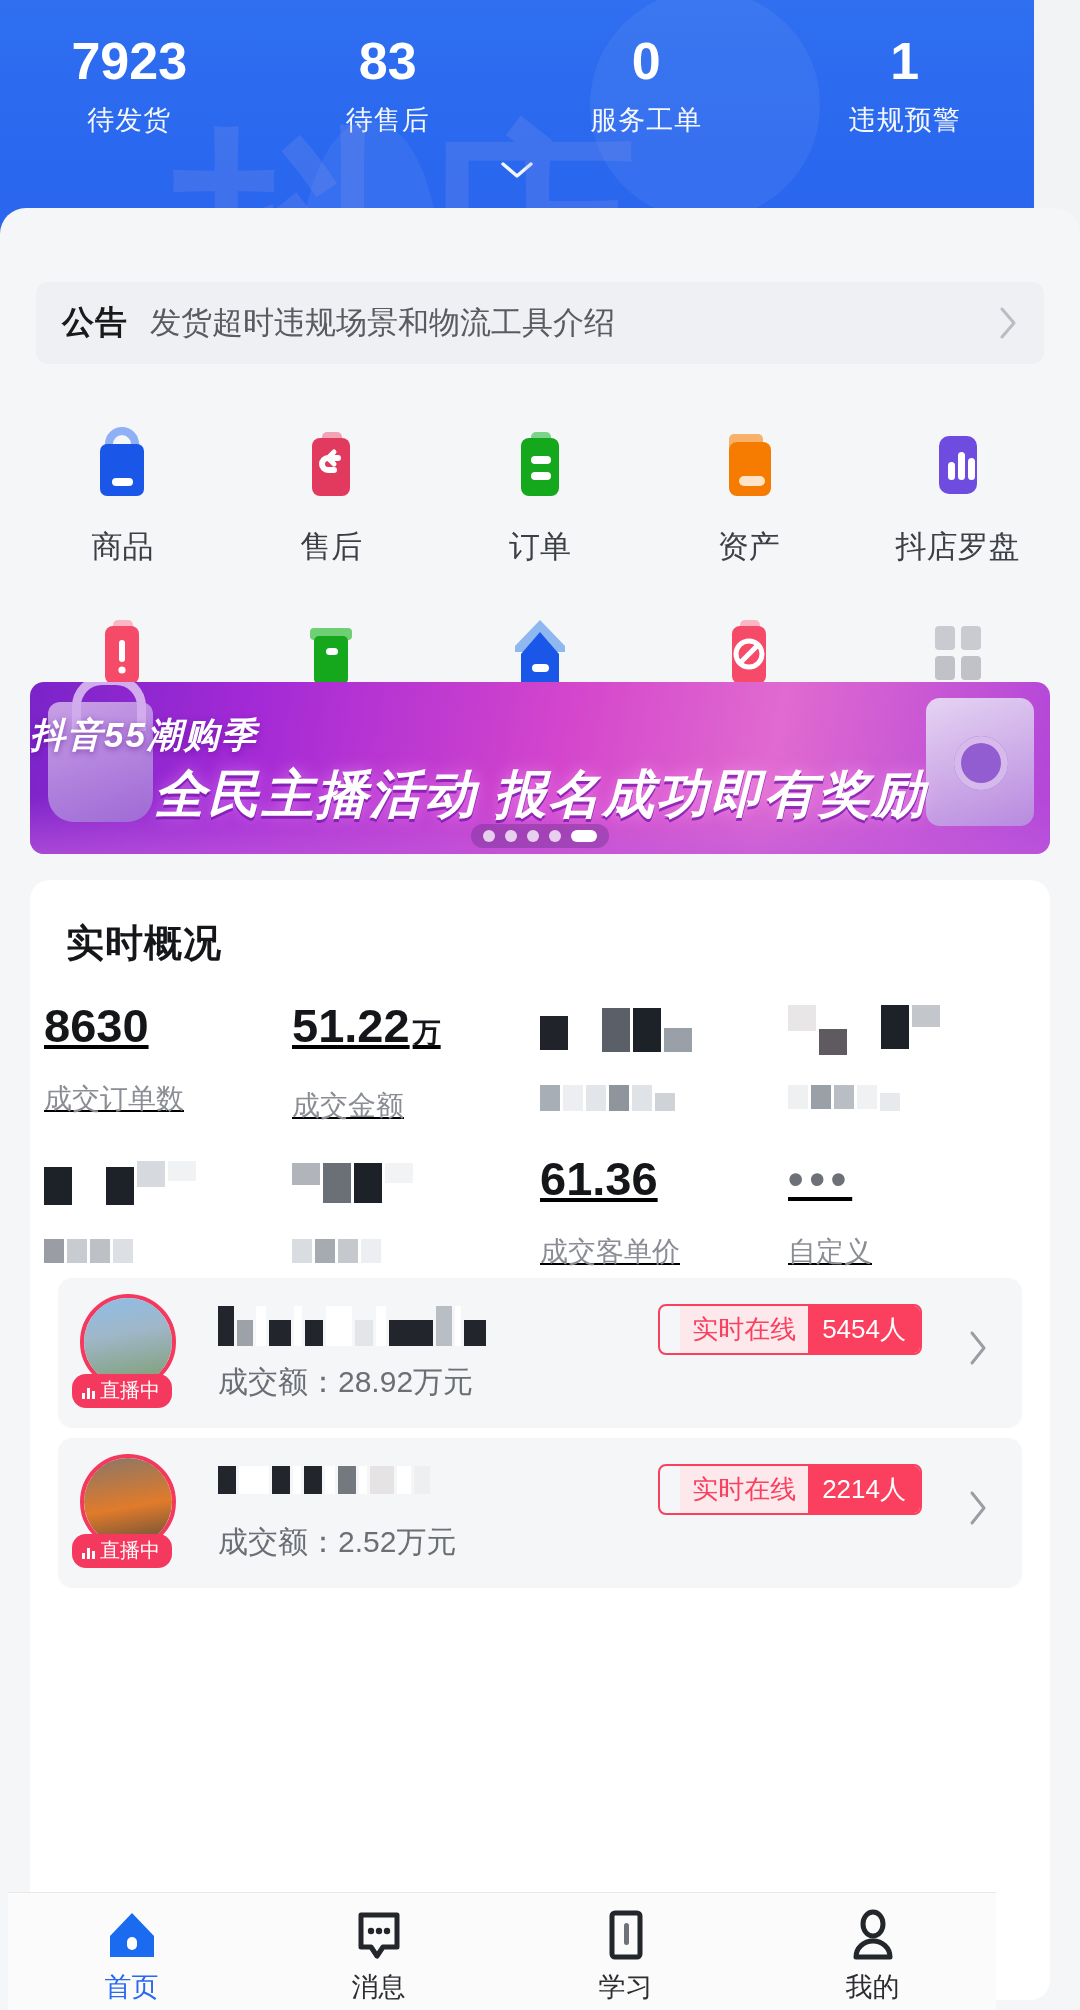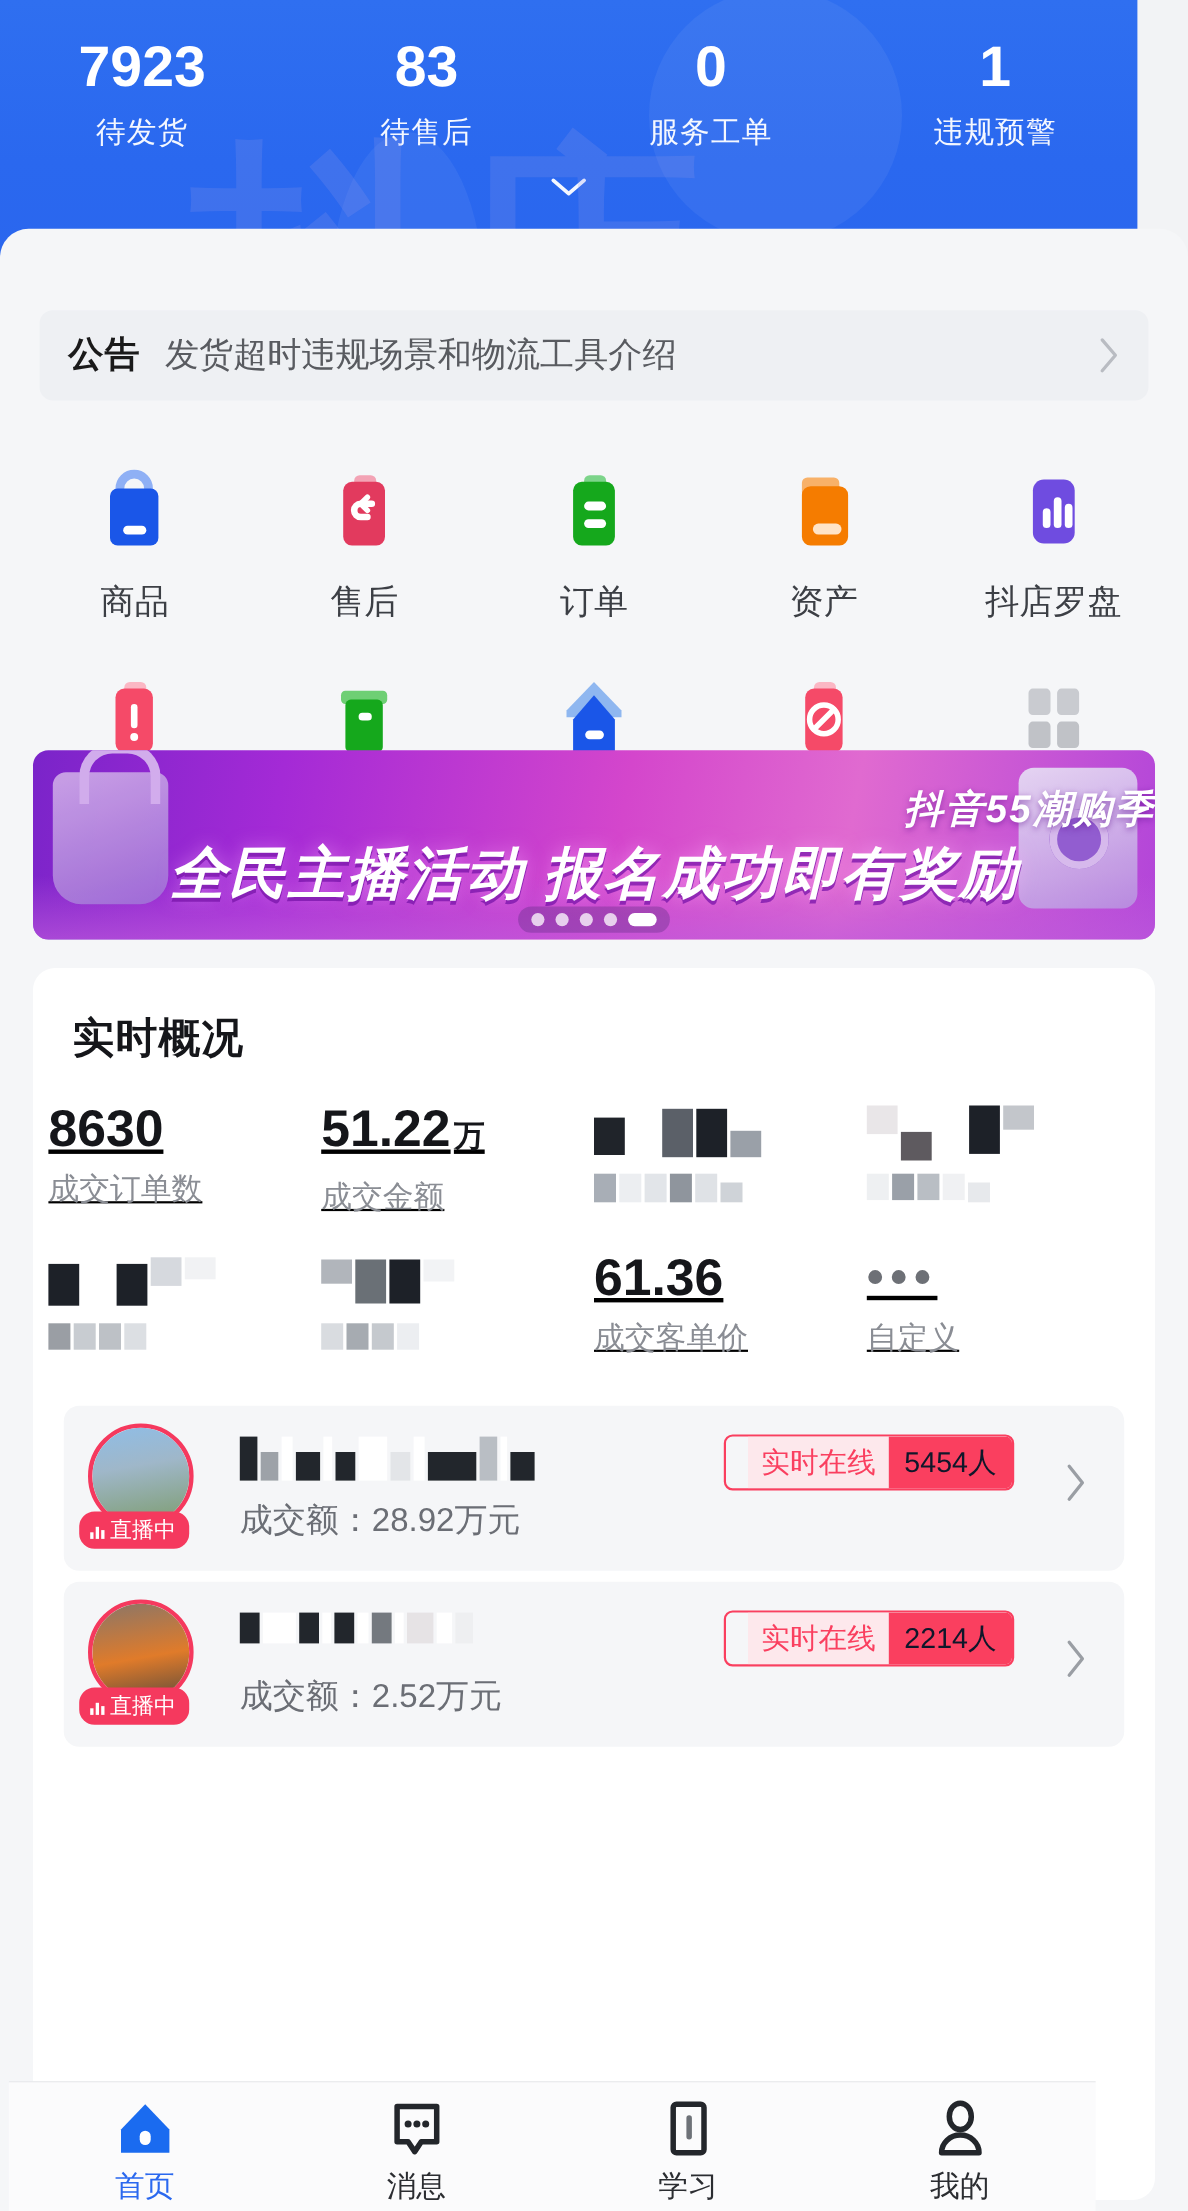--- a/index.html
+++ b/index.html
@@ -110,21 +110,21 @@
   .banner .wash {
     position: absolute; right: 16px; top: 16px; width: 108px; height: 128px;
     border-radius: 14px; background: linear-gradient(160deg,#e8dff5,#b98fe0);
     opacity: .92;
   }
   .banner .wash:after{
     content:""; position:absolute; left:28px; top:38px; width:54px; height:54px;
     border-radius:50%; background:#8f5fd0; box-shadow: inset 0 0 0 7px #d9c3ee;
   }
   .banner .ttl1 {
-    position: absolute; width: 100%; text-align: right; top: 30px;
+    position: absolute; width: 100%; text-align: left; top: 30px;
     color: #ffffff; font-size: 35px; font-weight: 700;
     font-style: italic; letter-spacing: 2px;
     text-shadow: 0 2px 6px rgba(90,10,140,.55);
   }
   .banner .ttl2 {
     position: absolute; width: 100%; text-align: center; top: 78px;
     color: #ffffff; font-size: 52px; font-weight: 700;
     font-style: italic; letter-spacing: 2px;
     text-shadow: 0 3px 0 rgba(120,20,170,.75), 0 0 16px rgba(255,180,255,.5);
   }
@@ -149,21 +149,21 @@
   .metrics {
     position: absolute; left: 14px; top: 118px; width: 992px;
     display: grid; grid-template-columns: repeat(4,1fr); row-gap: 26px;
   }
   .m { text-align: left; text-decoration: underline; }
   .m .val {
     font-size: 47px; font-weight: 700; color: #15161a; line-height: 56px;
     white-space: nowrap;
   }
   .m .val .unit { font-size: 28px; font-weight: 700; margin-left: 3px; }
-  .m .cap { font-size: 28px; color: #8a8d94; margin-top: 8px; white-space: nowrap; }
+  .m .cap { font-size: 28px; color: #8a8d94; margin-top: 26px; white-space: nowrap; }
   .m .dotsv { font-size: 44px; color: #6d7076; letter-spacing: 6px; line-height: 56px; font-weight: 700;}
 
   
   .mos { display: inline-grid; grid-auto-flow: column; gap: 3px; vertical-align: middle; }
   .mos span { display: block; width: 22px; }
   .mos.big span { width: 28px; height: 40px; }
   .mos.sm span { width: 20px; height: 26px; }
 
   
   .live {
@@ -193,21 +193,21 @@
     position: absolute; left: 160px; top: 84px;
     font-size: 30px; color: #6b6e75; white-space: nowrap;
   }
   .live .onl {
     position: absolute; right: 100px; top: 26px;
     display: flex; align-items: stretch; border-radius: 8px; overflow: hidden;
     border: 2px solid #fa3f5f;
     padding-left: 20px;
   }
   .live .onl .k { background: #fde8ec; color: #fa3f5f; font-size: 26px; padding: 6px 12px; white-space: nowrap;}
-  .live .onl .v { background: #fa3f5f; color: #0f172a; font-size: 26px; padding: 6px 14px; white-space: nowrap;}
+  .live .onl .v { background: #fa3f5f; color: #ffffff; font-size: 26px; padding: 6px 14px; white-space: nowrap;}
   .live .chev { position: absolute; right: 34px; top: 52px; }
 
   
   .tabbar {
     position: absolute; left: 8px; bottom: 0; width: 988px; height: 118px;
     background: #fbfbfc; border-top: 1px solid #e7e8ea;
     display: flex;
   }
   .tab { flex: 1; display: flex; flex-direction: column; align-items: center; padding-top: 16px; }
   .tab .ti { width: 52px; height: 52px; }

